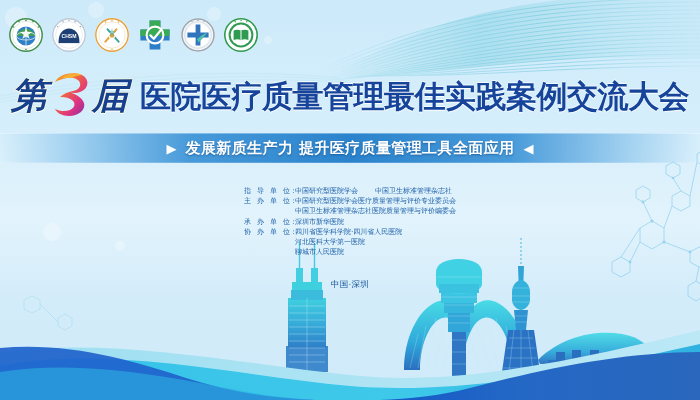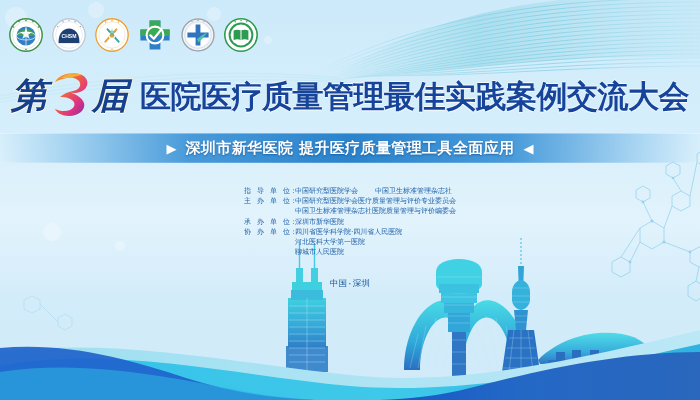--- a/index.html
+++ b/index.html
@@ -88,21 +88,21 @@
   .org-row{display:flex;align-items:flex-start;}
   .org-label{width:46px;flex:0 0 46px;text-align:justify;text-align-last:justify;}
   .org-colon{width:5px;flex:0 0 5px;}
   .org-vals{display:flex;flex-direction:column;}
   .org-val{white-space:nowrap;}
   .org-val.two{display:flex;gap:17px;}
 
   
   #meta{
     position:absolute;left:0;top:278px;width:700px;z-index:20;
-    text-align:center;color:#16529b;font-family:Liberation Mono, monospace;
+    text-align:center;color:#16529b;
   }
   #meta .place{font-size:8.5px;line-height:13px;letter-spacing:.3px;}
   #meta .date{font-size:9px;line-height:13px;letter-spacing:.2px;}
 </style>
 </head>
 <body>
 
 <div id="banner">
 
   <svg class="layer" viewBox="0 0 700 400" preserveAspectRatio="none" style="z-index:2">
@@ -460,21 +460,21 @@
       </span>
 
       <span class="t-jie">届</span>
       <span id="main-title">医院医疗质量管理最佳实践案例交流大会</span>
     </div>
   </div>
 
   <div id="sub-band">
     <div id="sub-inner">
       <span class="tri">▶</span>
-      <span id="sub-text">深圳市新华医院  提升医疗质量管理工具全面应用</span>
+      <span id="sub-text">发展新质生产力  提升医疗质量管理工具全面应用</span>
       <span class="tri">◀</span>
     </div>
   </div>
 
   <div id="orgs">
     <div id="orgs-inner">
         <div class="org-row">
           <span class="org-label">指导单位</span>
           <span class="org-colon">：</span>
           <span class="org-vals">

